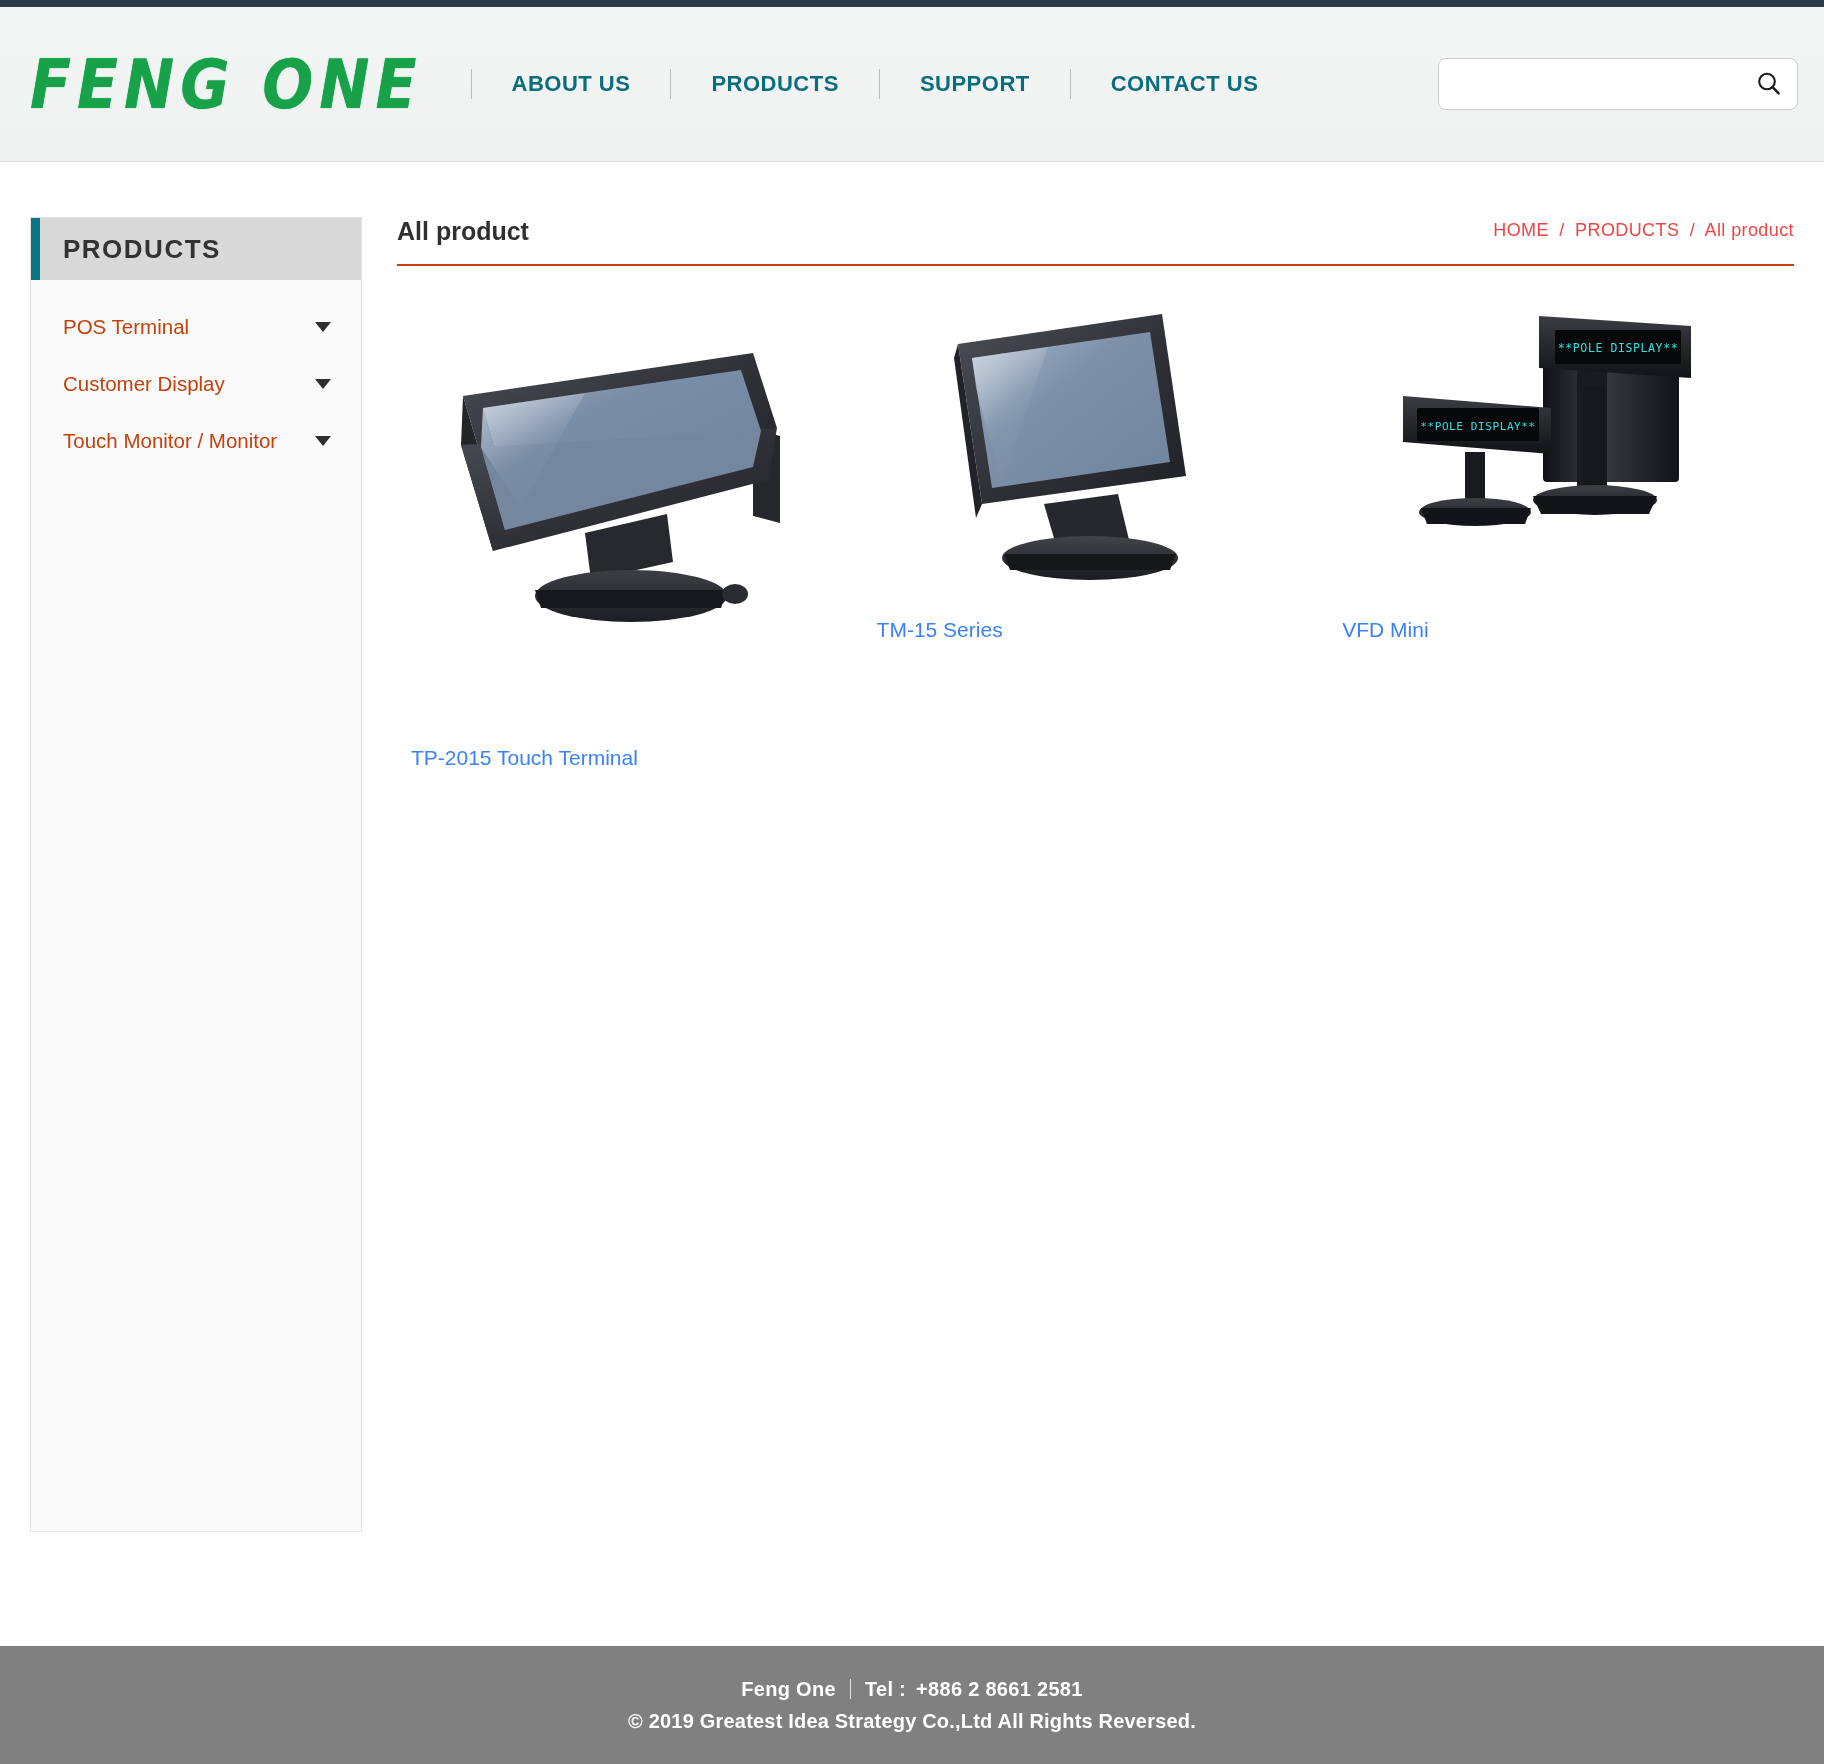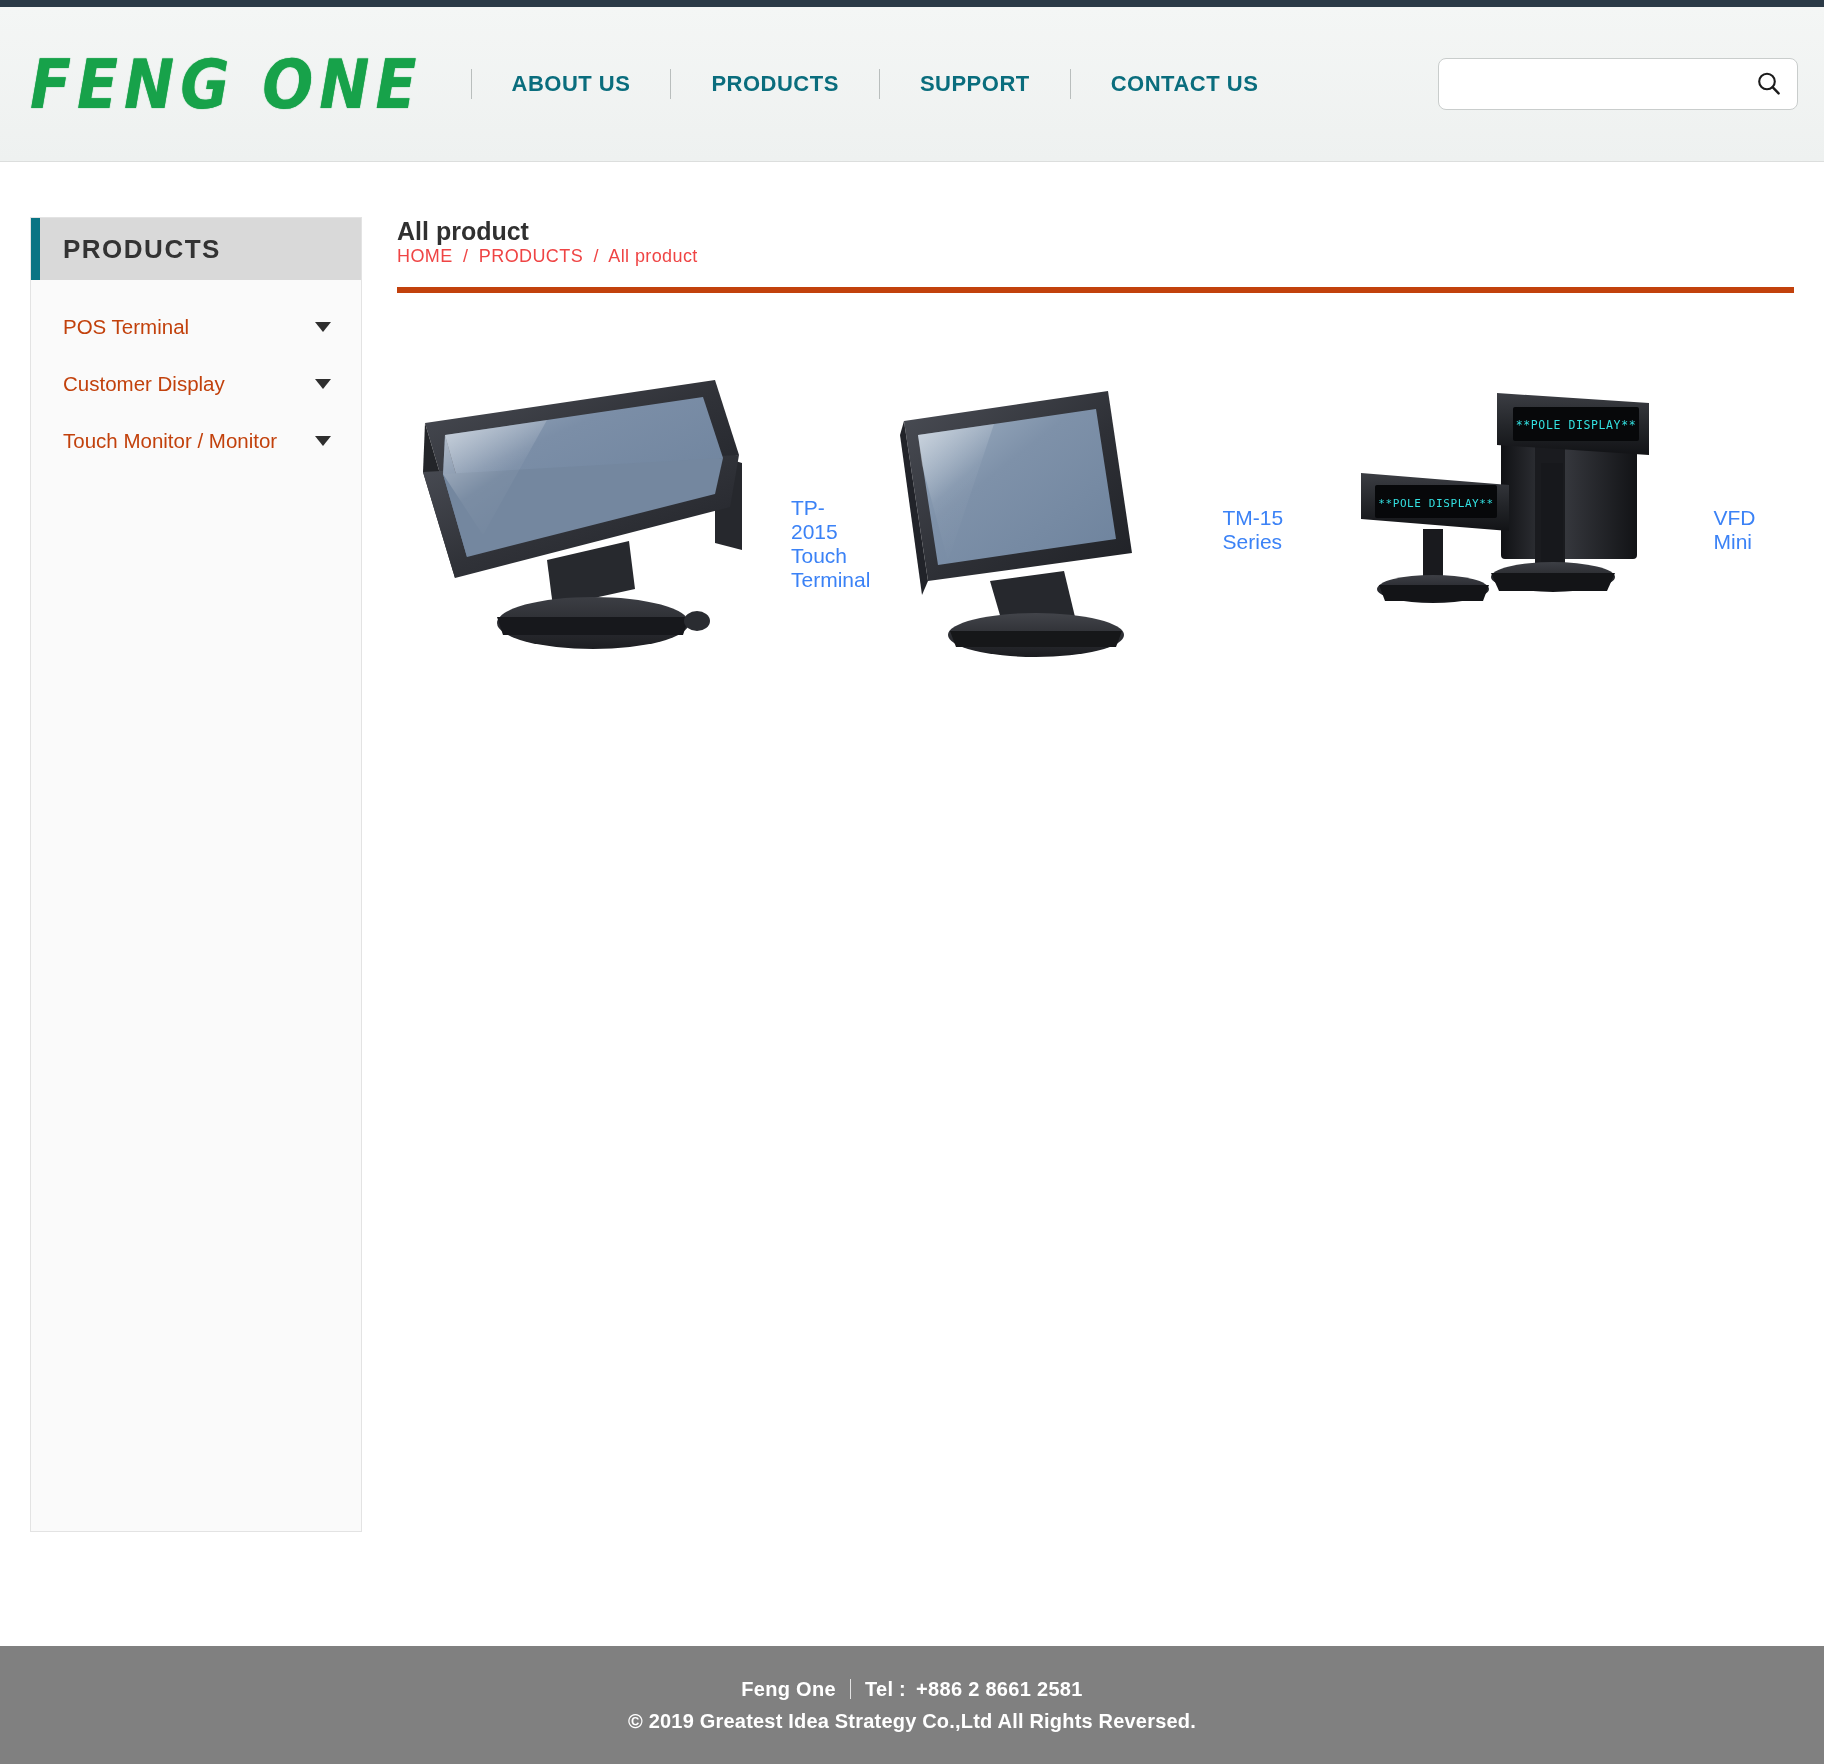--- a/index.html
+++ b/index.html
@@ -184,25 +184,24 @@
     flex: none;
   }
 
   
   .main {
     flex: 1;
     padding: 0 30px 0 35px;
   }
   .main-head {
     display: flex;
-    align-items: flex-start;
+    align-items: center;
     justify-content: space-between;
-    border-bottom: 6px solid #c2410c;
+    border-bottom: 2px solid #c2410c;
     padding-bottom: 18px;
-    flex-direction: column;
   }
   .page-title {
     font-size: 25px;
     font-weight: bold;
     color: #303030;
     font-family: "Liberation Sans", sans-serif;
   }
   .breadcrumb {
     font-size: 18px;
     color: #ef4444;
@@ -215,22 +214,22 @@
   .breadcrumb .sep { margin: 0 5px; }
 
   .product-grid {
     display: flex;
     flex-wrap: wrap;
     padding-top: 22px;
   }
   .product-card {
     width: 33.33%;
     display: flex;
-    flex-direction: row;
-    align-items: center;
+    flex-direction: column;
+    align-items: flex-start;
     cursor: pointer;
     padding-right: 10px;
   }
   .product-thumb {
     width: 100%;
     height: 360px;
     display: flex;
     align-items: center;
     justify-content: center;
     position: relative;

